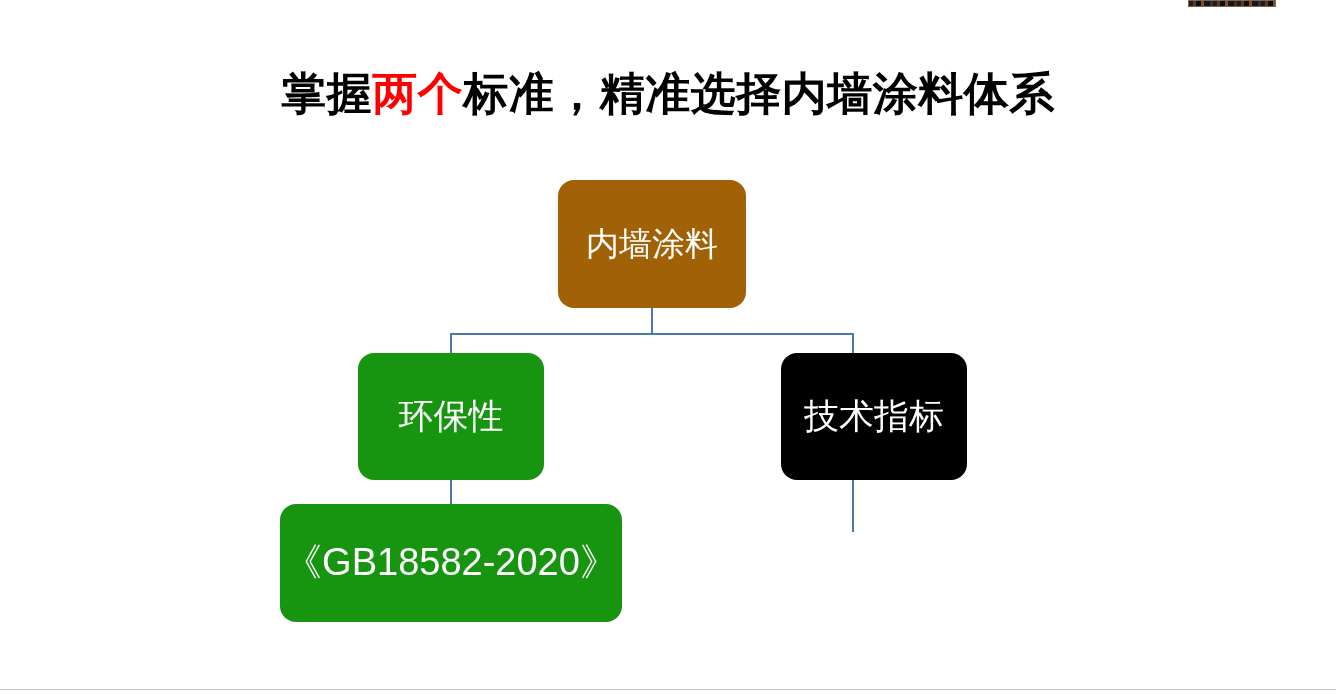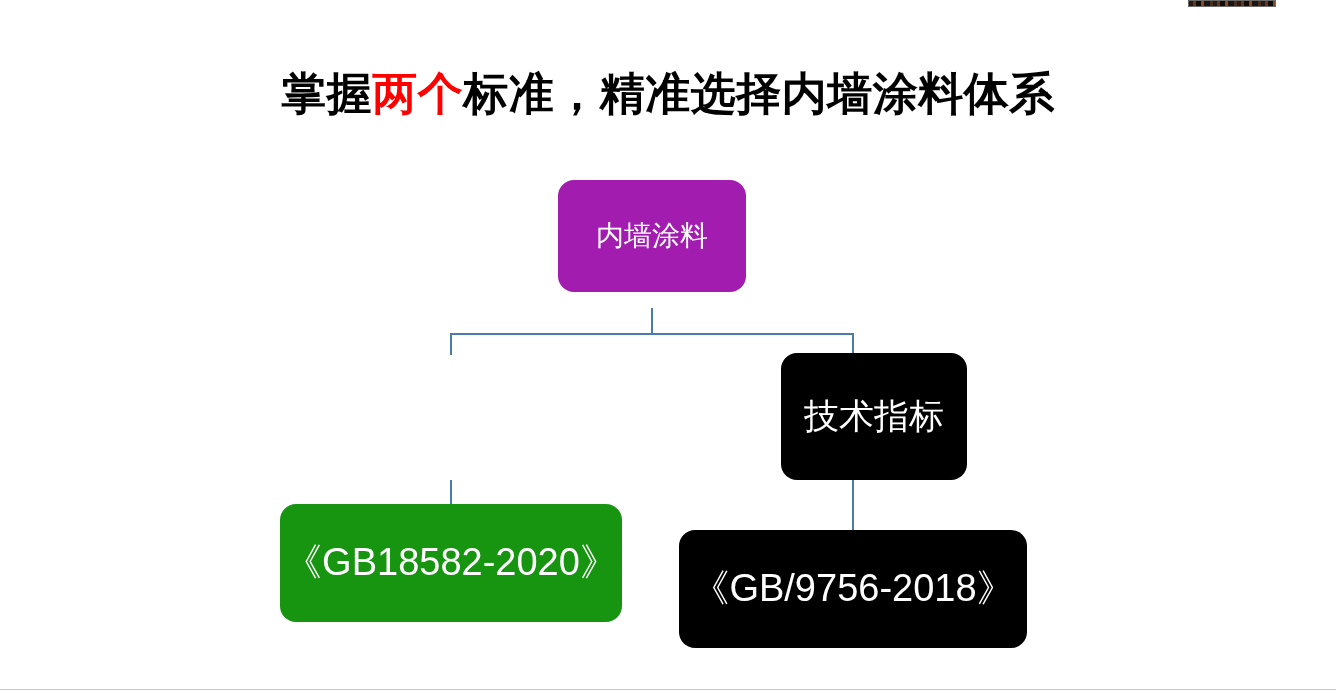--- a/index.html
+++ b/index.html
@@ -69,24 +69,24 @@
     box-sizing: border-box;
     text-align: center;
     line-height: 1.1;
     white-space: nowrap;
   }
 
   .node-root {
     left: 558px;
     top: 180px;
     width: 188px;
-    height: 112px;
+    height: 128px;
     border-radius: 16px;
-    background: #a21caf;
-    font-size: 28px;
+    background: #a16207;
+    font-size: 33px;
   }
 
   .node-branch-left {
     left: 358px;
     top: 353px;
     width: 186px;
     height: 127px;
     border-radius: 16px;
     background: #179410;
     font-size: 35px;
@@ -158,28 +158,28 @@
   <div class="conn conn-h-split"></div>
   <div class="conn conn-v-left"></div>
   <div class="conn conn-v-right"></div>
   <div class="conn conn-v-leafL"></div>
   <div class="conn conn-v-leafR"></div>
 
   <div class="node node-root">
     <span>内墙涂料</span>
   </div>
 
+  <div class="node node-branch-left">
+    <span>环保性</span>
+  </div>
 
   <div class="node node-branch-right">
     <span>技术指标</span>
   </div>
 
   <div class="node node-leaf-left">
     <span>《GB18582-2020》</span>
   </div>
 
-  <div class="node node-leaf-right">
-    <span>《GB/9756-2018》</span>
-  </div>
 
 </div>
 
 <div id="bottom-rule"></div>
 
 </body></html>

